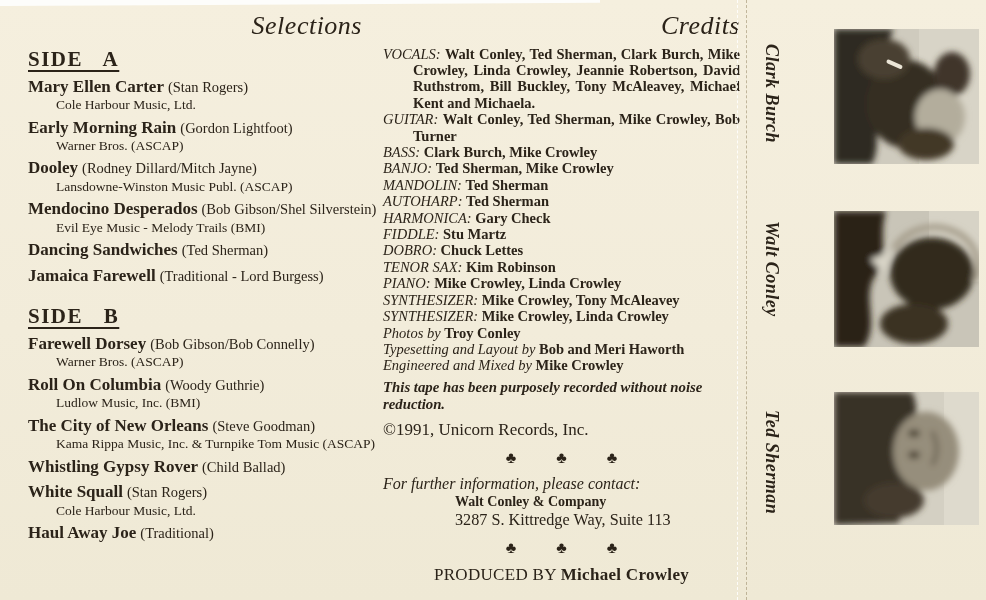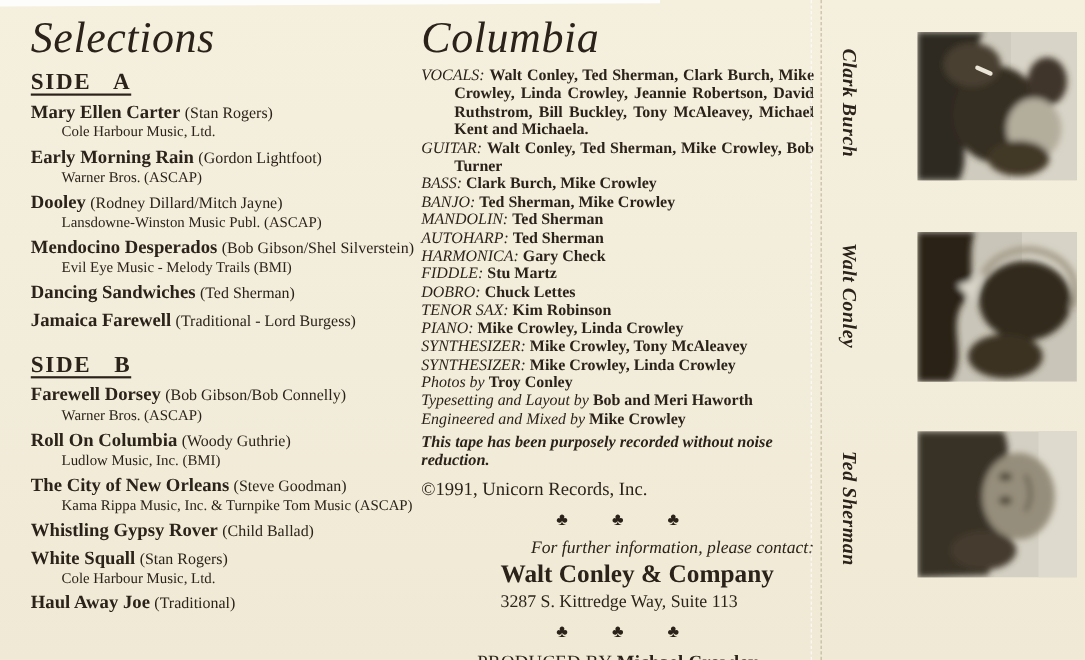--- a/index.html
+++ b/index.html
@@ -13,22 +13,22 @@
     position:relative;width:986px;height:600px;
     background:linear-gradient(180deg,#f5efde 0%,#f2ecda 55%,#efe9d5 100%);
   }
   .scan-edge-top{
     position:absolute;top:0;left:0;width:600px;height:6px;background:#fdfdfb;
     transform:rotate(-0.3deg);transform-origin:left top;
   }
 
   
   .script-title{
-    font-style:italic;font-weight:500;font-size:40px;line-height:1.1;
-    text-align:left;margin:0 0 6px 0;letter-spacing:0.5px;
+    font-style:italic;font-weight:500;font-size:26px;line-height:1.1;
+    text-align:right;margin:0 0 6px 0;letter-spacing:0.5px;
   }
 
   
   .panel-left{position:absolute;left:28px;top:12px;width:334px;}
   .side-heading{
     font-size:21px;font-weight:bold;letter-spacing:1.5px;word-spacing:14px;
     text-decoration:underline;text-underline-offset:4px;
     margin:0 0 4px 0;
   }
   .side-b-gap{margin-top:18px;}
@@ -43,23 +43,23 @@
   .panel-middle .script-title{margin-bottom:5px;}
   .credit{
     margin:0;font-size:14.5px;line-height:16.4px;
     padding-left:30px;text-indent:-30px;text-align:justify;
   }
   .credit .lbl{font-style:italic;}
   .credit b{font-weight:bold;}
   .notice{font-weight:bold;font-style:italic;font-size:14.8px;margin:5px 0 0 0;}
   .copyright{font-size:17px;margin:7px 0 0 0;}
   .clubs-mid{display:flex;justify-content:center;gap:40px;font-size:16px;margin-top:9px;}
-  .contact-intro{font-style:italic;font-size:16px;text-align:right;margin:8px 0 0 0;}
+  .contact-intro{font-style:italic;font-size:16px;text-align:left;margin:8px 0 0 0;}
   .contact-lines{margin-left:72px;line-height:1.25;}
-  .company{font-weight:bold;font-size:23px;}
+  .company{font-weight:bold;font-size:14px;}
   .address{font-size:16.2px;}
   .produced{text-align:center;font-size:17px;margin-top:8px;letter-spacing:0.3px;}
   .produced b{font-weight:bold;}
 
   
   .panel-right{
     position:absolute;left:746px;top:0;width:240px;height:600px;
     border-left:1px dashed rgba(150,135,100,0.55);
   }
   .panel-right::before{
@@ -147,21 +147,21 @@
     </div>
     <div class="track">
       <span class="t">Haul Away Joe</span>
       <span class="a">(Traditional)</span>
       
     </div>
 
   </section>
 
   <section class="panel-middle">
-    <h1 class="script-title">Columbia</h1>
+    <h1 class="script-title">Credits</h1>
 
     <p class="credit"><span class="lbl">VOCALS:</span> <b>Walt Conley, Ted Sherman, Clark Burch, Mike Crowley, Linda Crowley, Jeannie Robertson, David Ruthstrom, Bill Buckley, Tony McAleavey, Michael Kent and Michaela.</b></p>
     <p class="credit"><span class="lbl">GUITAR:</span> <b>Walt Conley, Ted Sherman, Mike Crowley, Bob Turner</b></p>
     <p class="credit"><span class="lbl">BASS:</span> <b>Clark Burch, Mike Crowley</b></p>
     <p class="credit"><span class="lbl">BANJO:</span> <b>Ted Sherman, Mike Crowley</b></p>
     <p class="credit"><span class="lbl">MANDOLIN:</span> <b>Ted Sherman</b></p>
     <p class="credit"><span class="lbl">AUTOHARP:</span> <b>Ted Sherman</b></p>
     <p class="credit"><span class="lbl">HARMONICA:</span> <b>Gary Check</b></p>
     <p class="credit"><span class="lbl">FIDDLE:</span> <b>Stu Martz</b></p>
     <p class="credit"><span class="lbl">DOBRO:</span> <b>Chuck Lettes</b></p>

